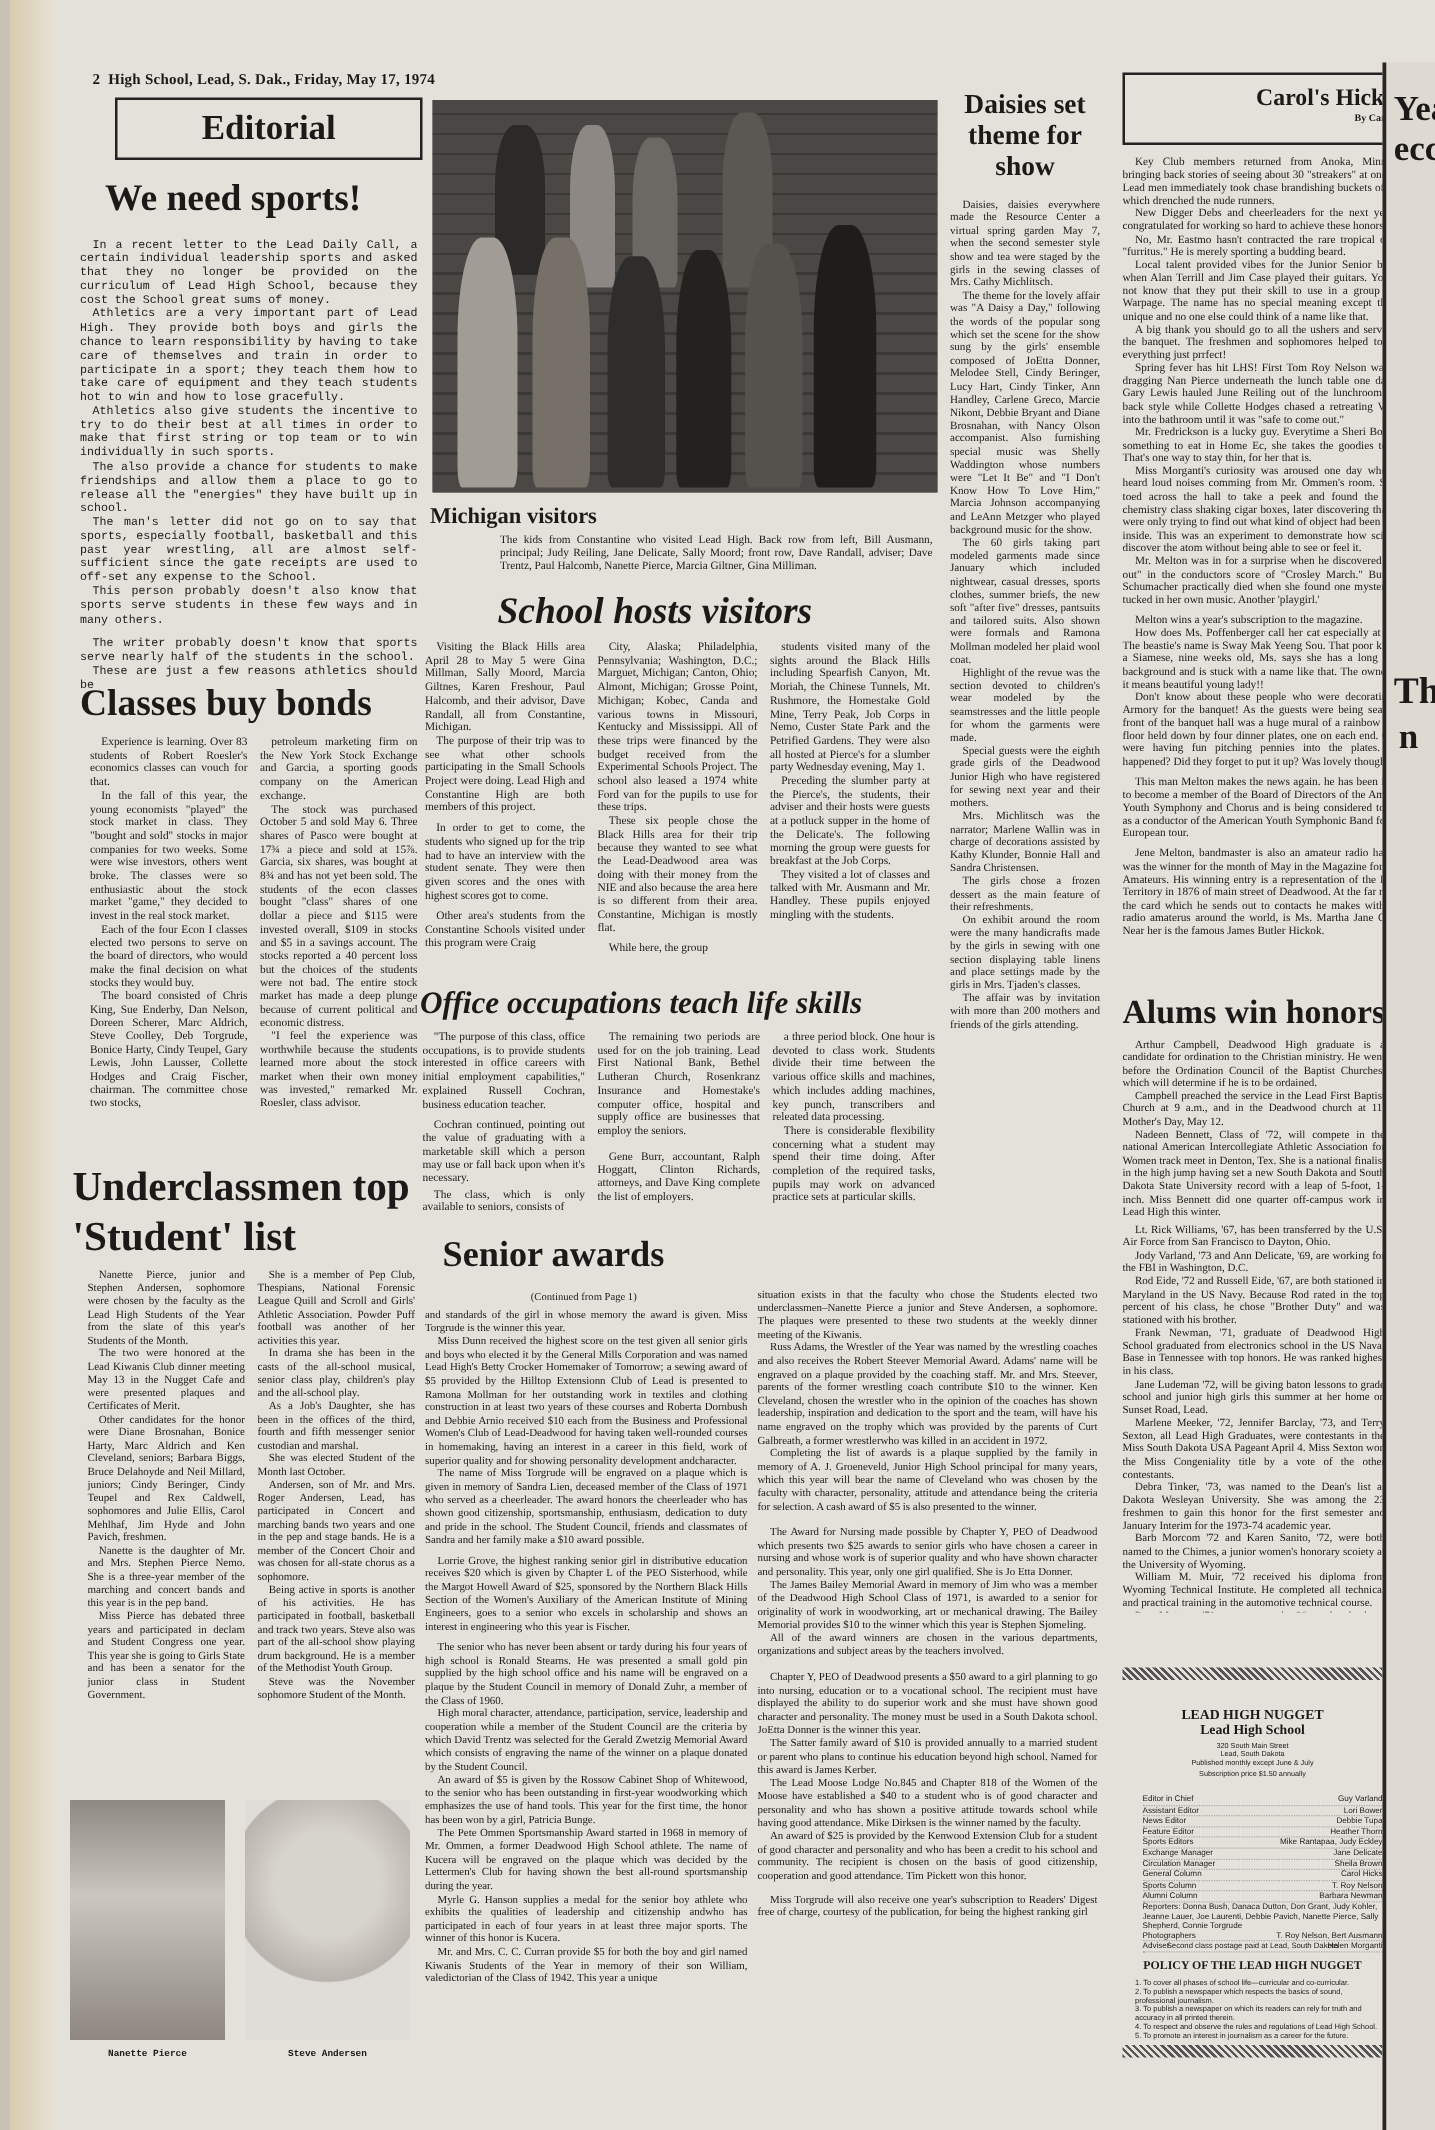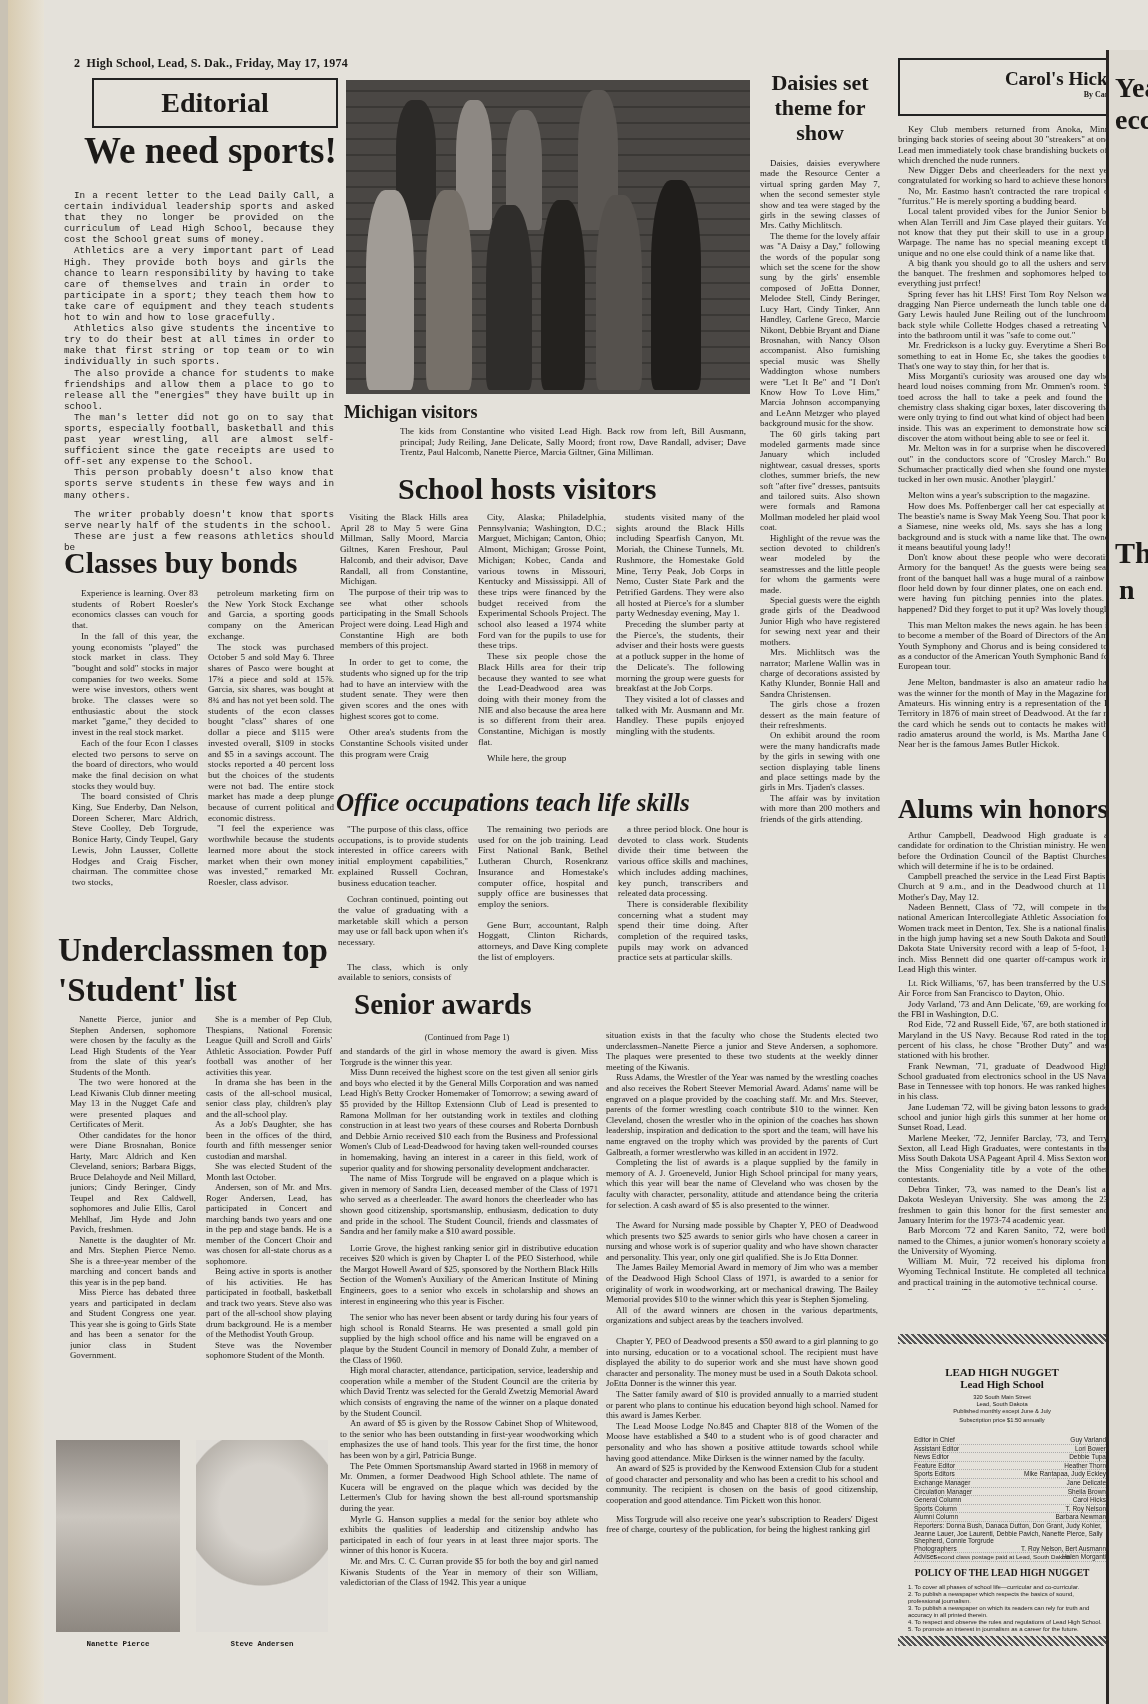--- a/index.html
+++ b/index.html
@@ -33,21 +33,21 @@
 <div class="page">
   <div class="leftedge"></div>
 
   <div class="folio">
     <span>2</span>&nbsp;&nbsp;<span>High School, Lead, S. Dak., Friday, May 17, 1974</span>
   </div>
 
   <div class="ed-box">
       <span>Editorial</span>
     </div>
-  <div class="hl" style="left:76px;top:132px;font-size:37px;">We need sports!</div>
+  <div class="hl" style="left:76px;top:144px;font-size:30px;">We need sports!</div>
   <div class="txt" id="editorial-body" style="left:56px;top:190px;width:270px;font-family:'Liberation Mono',monospace;font-size:9.3px;line-height:11.1px;">
     <p>In a recent letter to the Lead Daily Call, a certain individual leadership sports and asked that they no longer be provided on the curriculum of Lead High School, because they cost the School great sums of money.</p>
     <p>Athletics are a very important part of Lead High. They provide both boys and girls the chance to learn responsibility by having to take care of themselves and train in order to participate in a sport; they teach them how to take care of equipment and they teach students hot to win and how to lose gracefully.</p>
     <p>Athletics also give students the incentive to try to do their best at all times in order to make that first string or top team or to win individually in such sports.</p>
     <p>The also provide a chance for students to make friendships and allow them a place to go to release all the "energies" they have built up in school.</p>
     <p>The man's letter did not go on to say that sports, especially football, basketball and this past year wrestling, all are almost self-sufficient since the gate receipts are used to off-set any expense to the School.</p>
     <p>This person probably doesn't also know that sports serve students in these few ways and in many others.</p>
     <p style="margin-top:8px">The writer probably doesn't know that sports serve nearly half of the students in the school.</p>
     <p>These are just a few reasons athletics should be</p>
   </div>
@@ -110,21 +110,21 @@
       <p>Each of the four Econ I classes elected two persons to serve on the board of directors, who would make the final decision on what stocks they would buy.</p>
       <p>The board consisted of Chris King, Sue Enderby, Dan Nelson, Doreen Scherer, Marc Aldrich, Steve Coolley, Deb Torgrude, Bonice Harty, Cindy Teupel, Gary Lewis, John Lausser, Collette Hodges and Craig Fischer, chairman. The committee chose two stocks,</p>
     </div>
     <div>
       <p>petroleum marketing firm on the New York Stock Exchange and Garcia, a sporting goods company on the American exchange.</p>
       <p>The stock was purchased October 5 and sold May 6. Three shares of Pasco were bought at 17¾ a piece and sold at 15⅞. Garcia, six shares, was bought at 8¾ and has not yet been sold. The students of the econ classes bought "class" shares of one dollar a piece and $115 were invested overall, $109 in stocks and $5 in a savings account. The stocks reported a 40 percent loss but the choices of the students were not bad. The entire stock market has made a deep plunge because of current political and economic distress.</p>
       <p>"I feel the experience was worthwhile because the students learned more about the stock market when their own money was invested," remarked Mr. Roesler, class advisor.</p>
     </div>
   </div>
 
-  <div class="hl" style="left:390px;top:474px;font-size:30px;">School hosts visitors</div>
+  <div class="hl" style="left:390px;top:474px;font-size:30px;font-style:italic;">School hosts visitors</div>
   <div class="cols" style="left:332px;top:512px;width:404px;height:270px;overflow:hidden;">
     <div>
       <p>Visiting the Black Hills area April 28 to May 5 were Gina Millman, Sally Moord, Marcia Giltnes, Karen Freshour, Paul Halcomb, and their advisor, Dave Randall, all from Constantine, Michigan.</p>
       <p>The purpose of their trip was to see what other schools participating in the Small Schools Project were doing. Lead High and Constantine High are both members of this project.</p>
       <p style="margin-top:6px">In order to get to come, the students who signed up for the trip had to have an interview with the student senate. They were then given scores and the ones with highest scores got to come.</p>
       <p style="margin-top:6px">Other area's students from the Constantine Schools visited under this program were Craig</p>
     </div>
     <div>
       <p>City, Alaska; Philadelphia, Pennsylvania; Washington, D.C.; Marguet, Michigan; Canton, Ohio; Almont, Michigan; Grosse Point, Michigan; Kobec, Canda and various towns in Missouri, Kentucky and Mississippi. All of these trips were financed by the budget received from the Experimental Schools Project. The school also leased a 1974 white Ford van for the pupils to use for these trips.</p>
       <p>These six people chose the Black Hills area for their trip because they wanted to see what the Lead-Deadwood area was doing with their money from the NIE and also because the area here is so different from their area. Constantine, Michigan is mostly flat.</p>
@@ -135,21 +135,21 @@
       <p>Preceding the slumber party at the Pierce's, the students, their adviser and their hosts were guests at a potluck supper in the home of the Delicate's. The following morning the group were guests for breakfast at the Job Corps.</p>
       <p>They visited a lot of classes and talked with Mr. Ausmann and Mr. Handley. These pupils enjoyed mingling with the students.</p>
     </div>
   </div>
 
   <div class="hl" style="left:328px;top:790px;font-size:25px;font-style:italic;">Office occupations teach life skills</div>
   <div class="cols" style="left:330px;top:824px;width:410px;height:158px;overflow:hidden;">
     <div>
       <p>"The purpose of this class, office occupations, is to provide students interested in office careers with initial employment capabilities," explained Russell Cochran, business education teacher.</p>
       <p style="margin-top:6px">Cochran continued, pointing out the value of graduating with a marketable skill which a person may use or fall back upon when it's necessary.</p>
-      <p style="margin-top:14px">The class, which is only available to seniors, consists of</p>
+      <p style="margin-top:2px">The class, which is only available to seniors, consists of</p>
     </div>
     <div>
       <p>The remaining two periods are used for on the job training. Lead First National Bank, Bethel Lutheran Church, Rosenkranz Insurance and Homestake's computer office, hospital and supply office are businesses that employ the seniors.</p>
       <p style="margin-top:10px">Gene Burr, accountant, Ralph Hoggatt, Clinton Richards, attorneys, and Dave King complete the list of employers.</p>
     </div>
     <div>
       <p>a three period block. One hour is devoted to class work. Students divide their time between the various office skills and machines, which includes adding machines, key punch, transcribers and releated data processing.</p>
       <p>There is considerable flexibility concerning what a student may spend their time doing. After completion of the required tasks, pupils may work on advanced practice sets at particular skills.</p>
     </div>
   </div>

